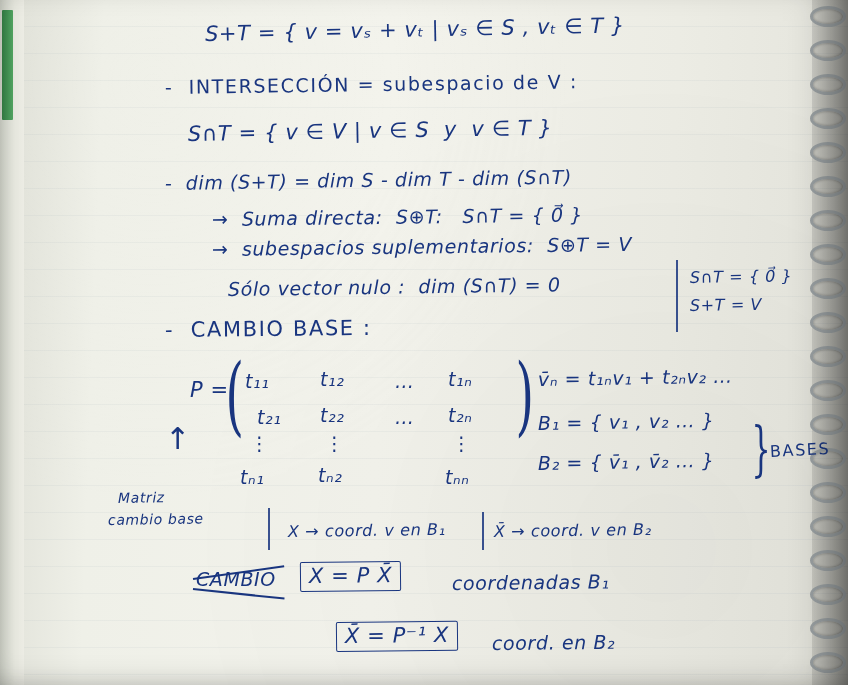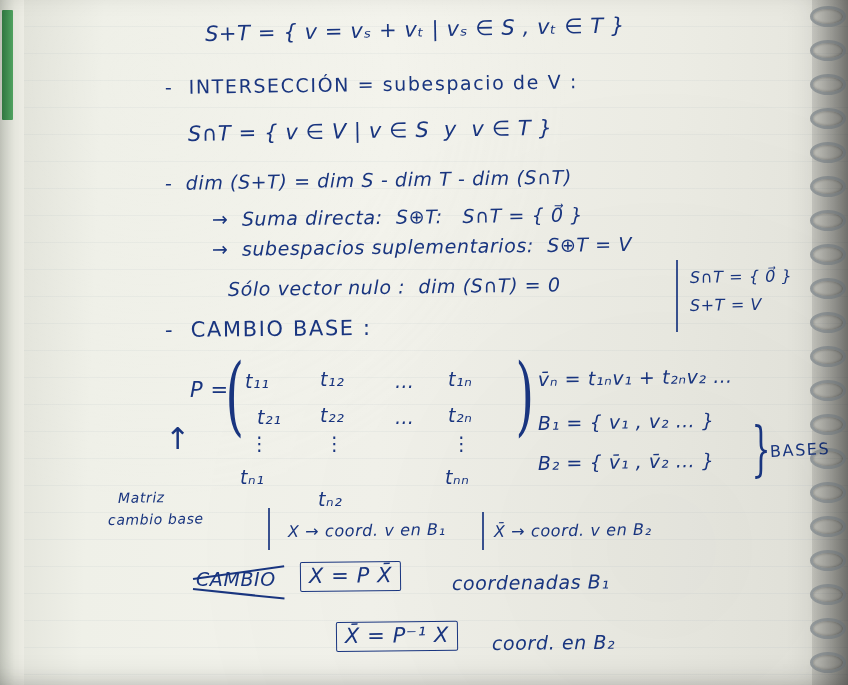--- a/index.html
+++ b/index.html
@@ -213,21 +213,21 @@
   <div class="ink hw med" style="left:245px; top:406px;margin-left:12px;">t₂₁</div>
   <div class="ink hw med" style="left:320px; top:404px;">t₂₂</div>
   <div class="ink hw med" style="left:395px; top:406px;">…</div>
   <div class="ink hw med" style="left:448px; top:404px;">t₂ₙ</div>
 
   <div class="ink hw med" style="left:250px; top:432px;">⋮</div>
   <div class="ink hw med" style="left:325px; top:432px;">⋮</div>
   <div class="ink hw med" style="left:452px; top:432px;">⋮</div>
 
   <div class="ink hw med" style="left:240px; top:466px;">tₙ₁</div>
-  <div class="ink hw med" style="left:318px; top:488px;">tₙ₂</div>
+  <div class="ink hw med" style="left:318px; top:464px;">tₙ₂</div>
   <div class="ink hw med" style="left:445px; top:466px;">tₙₙ</div>
 
   <div class="ink hw med" style="left:538px; top:368px; transform:rotate(-1deg);">v̄ₙ = t₁ₙv₁ + t₂ₙv₂ …</div>
   <div class="ink hw med" style="left:538px; top:412px; transform:rotate(-1deg);">B₁ = { v₁ , v₂ … }</div>
   <div class="ink hw med" style="left:538px; top:452px; transform:rotate(-1deg);">B₂ = { v̄₁ , v̄₂ … }</div>
 
   <div class="brace" style="left:742px; top:418px;">}</div>
   <div class="ink hw sm caps" style="left:770px; top:442px; transform:rotate(-3deg);">BASES</div>
 
   <div class="arrow-up" style="left:165px; top:424px;">↑</div>

